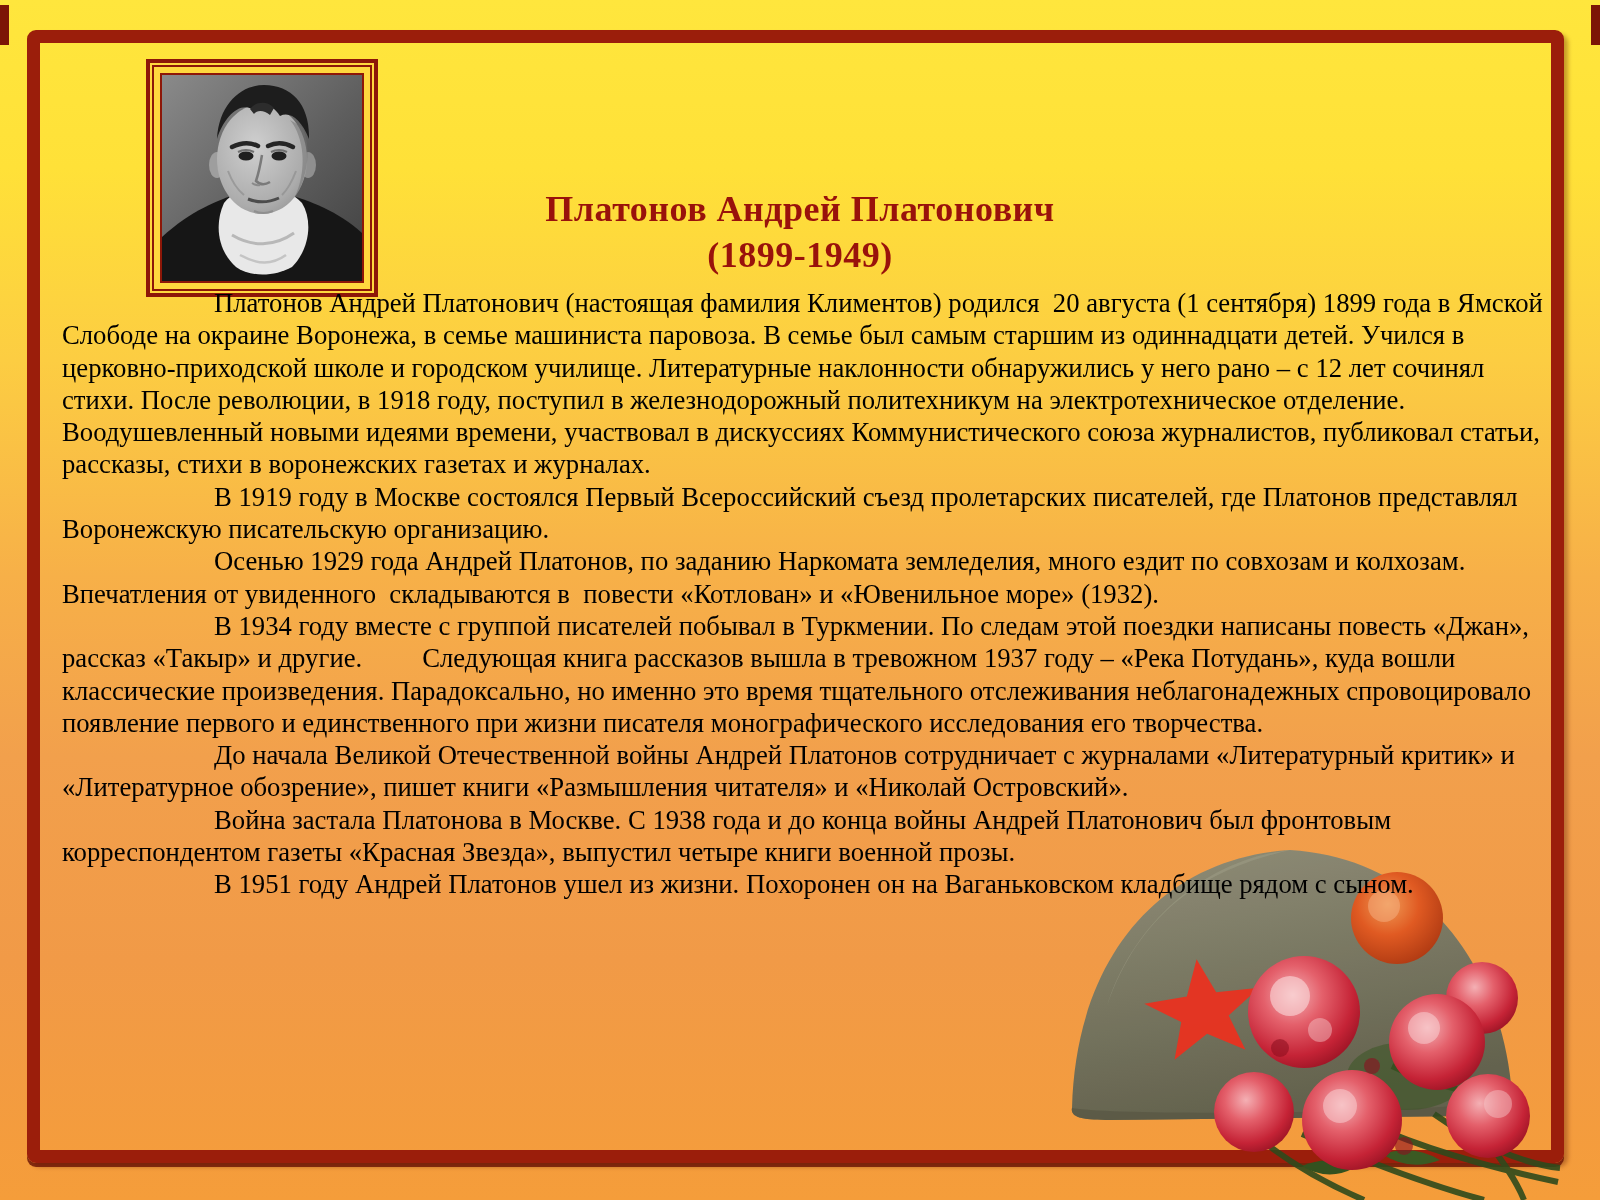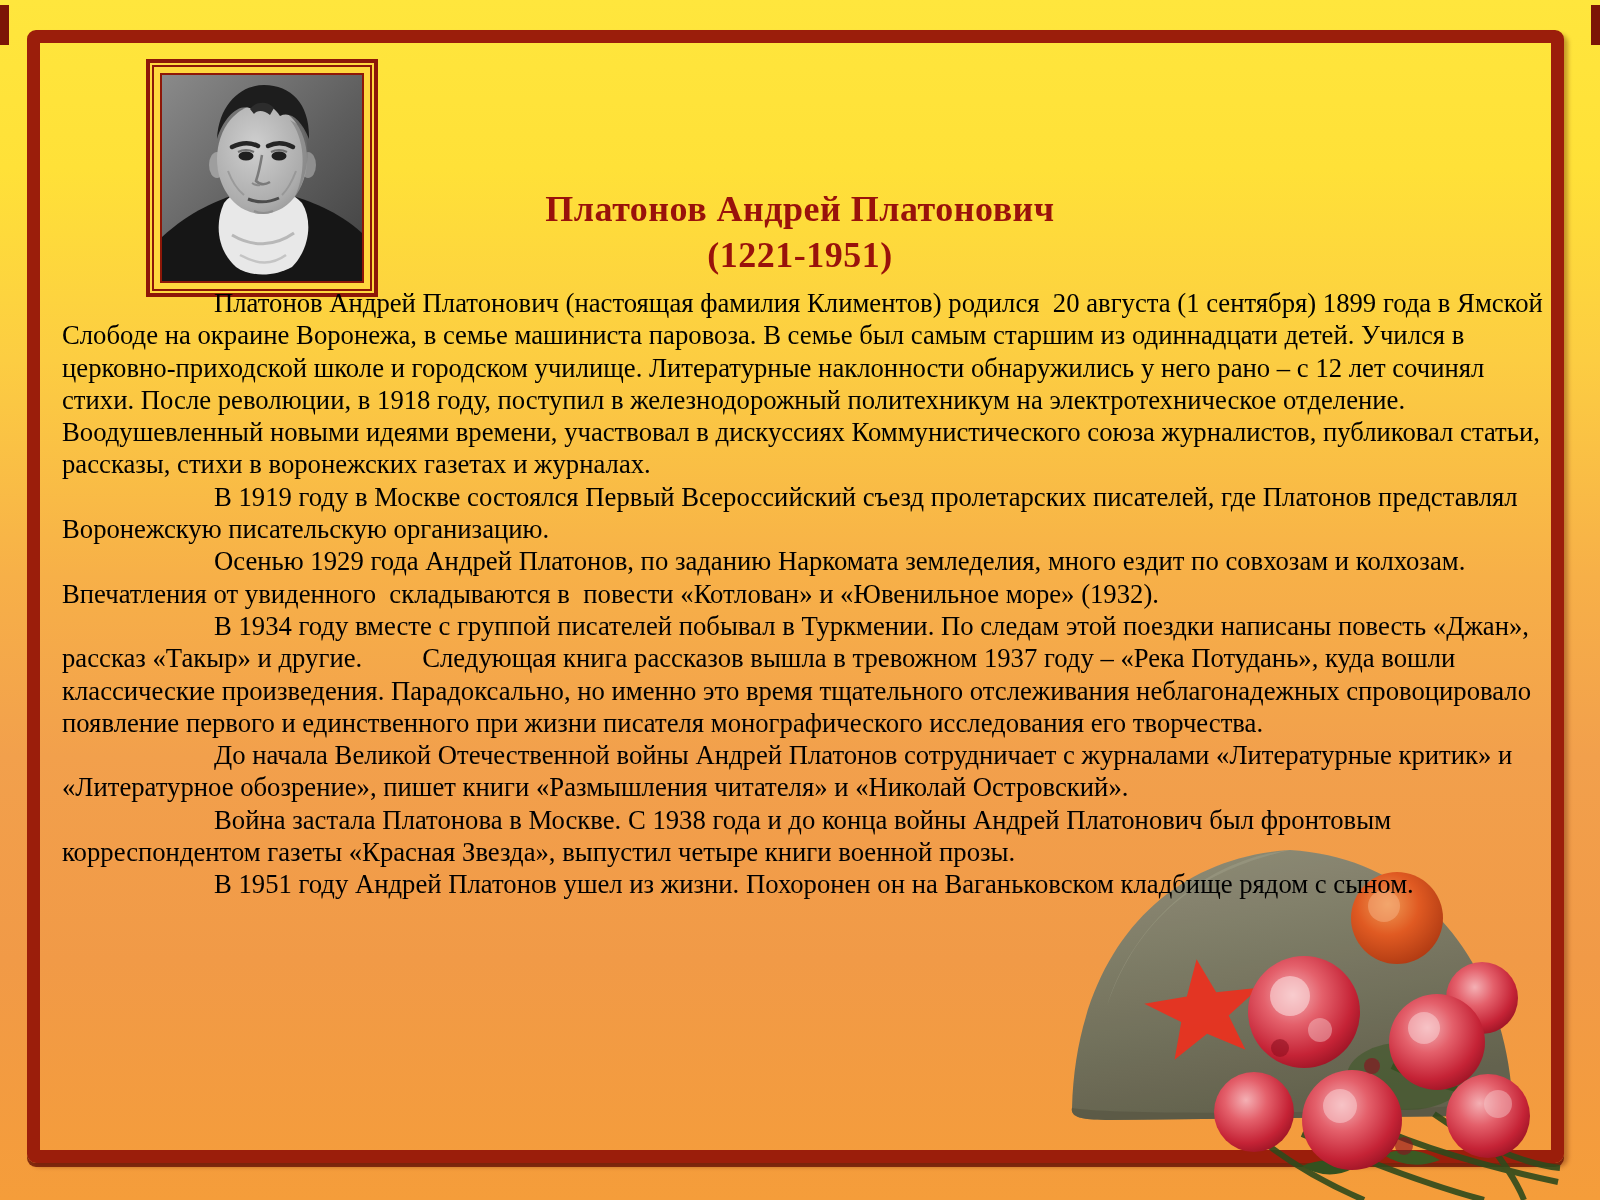--- a/index.html
+++ b/index.html
@@ -164,26 +164,26 @@
         <path d="M134,96 Q128,112 120,120" stroke="#8f8f8f" stroke-width="2" fill="none" opacity="0.7"></path>
       </svg>
     </div>
           </div>
         </div>
       </div>
   </div>
 
   <div class="title">
     <div>Платонов Андрей Платонович</div>
-    <div>(1221-1951)</div>
+    <div>(1899-1949)</div>
   </div>
 
   <div class="body-text">
     <p>Платонов Андрей Платонович (настоящая фамилия Климентов) родился&nbsp; 20 августа (1 сентября) 1899 года в Ямской Слободе на окраине Воронежа, в семье машиниста паровоза. В семье был самым старшим из одиннадцати детей. Учился в церковно-приходской школе и городском училище. Литературные наклонности обнаружились у него рано – с 12 лет сочинял стихи. После революции, в 1918 году, поступил в железнодорожный политехникум на электротехническое отделение. Воодушевленный новыми идеями времени, участвовал в дискуссиях Коммунистического союза журналистов, публиковал статьи, рассказы, стихи в воронежских газетах и журналах.</p>
     <p>В 1919 году в Москве состоялся Первый Всероссийский съезд пролетарских писателей, где Платонов представлял Воронежскую писательскую организацию.</p>
     <p>Осенью 1929 года Андрей Платонов, по заданию Наркомата земледелия, много ездит по совхозам и колхозам. Впечатления от увиденного&nbsp; складываются в&nbsp; повести «Котлован» и «Ювенильное море» (1932).</p>
     <p>В 1934 году вместе с группой писателей побывал в Туркмении. По следам этой поездки написаны повесть «Джан», рассказ «Такыр» и другие.&nbsp;&nbsp;&nbsp;&nbsp;&nbsp;&nbsp;&nbsp;&nbsp; Следующая книга рассказов вышла в тревожном 1937 году – «Река Потудань», куда вошли классические произведения. Парадоксально, но именно это время тщательного отслеживания неблагонадежных спровоцировало появление первого и единственного при жизни писателя монографического исследования его творчества.</p>
-    <p>До начала Великой Отечественной войны Андрей Платонов сотрудничает с журналами «Литературные критик» и «Литературное обозрение», пишет книги «Размышления читателя» и «Николай Островский».</p>
+    <p>До начала Великой Отечественной войны Андрей Платонов сотрудничает с журналами «Литературный критик» и «Литературное обозрение», пишет книги «Размышления читателя» и «Николай Островский».</p>
     <p>Война застала Платонова в Москве. С 1938 года и до конца войны Андрей Платонович был фронтовым корреспондентом газеты «Красная Звезда», выпустил четыре книги военной прозы.</p>
     <p>В 1951 году Андрей Платонов ушел из жизни. Похоронен он на Ваганьковском кладбище рядом с сыном.</p>
   </div>
 
 </div>
 
 </body></html>

